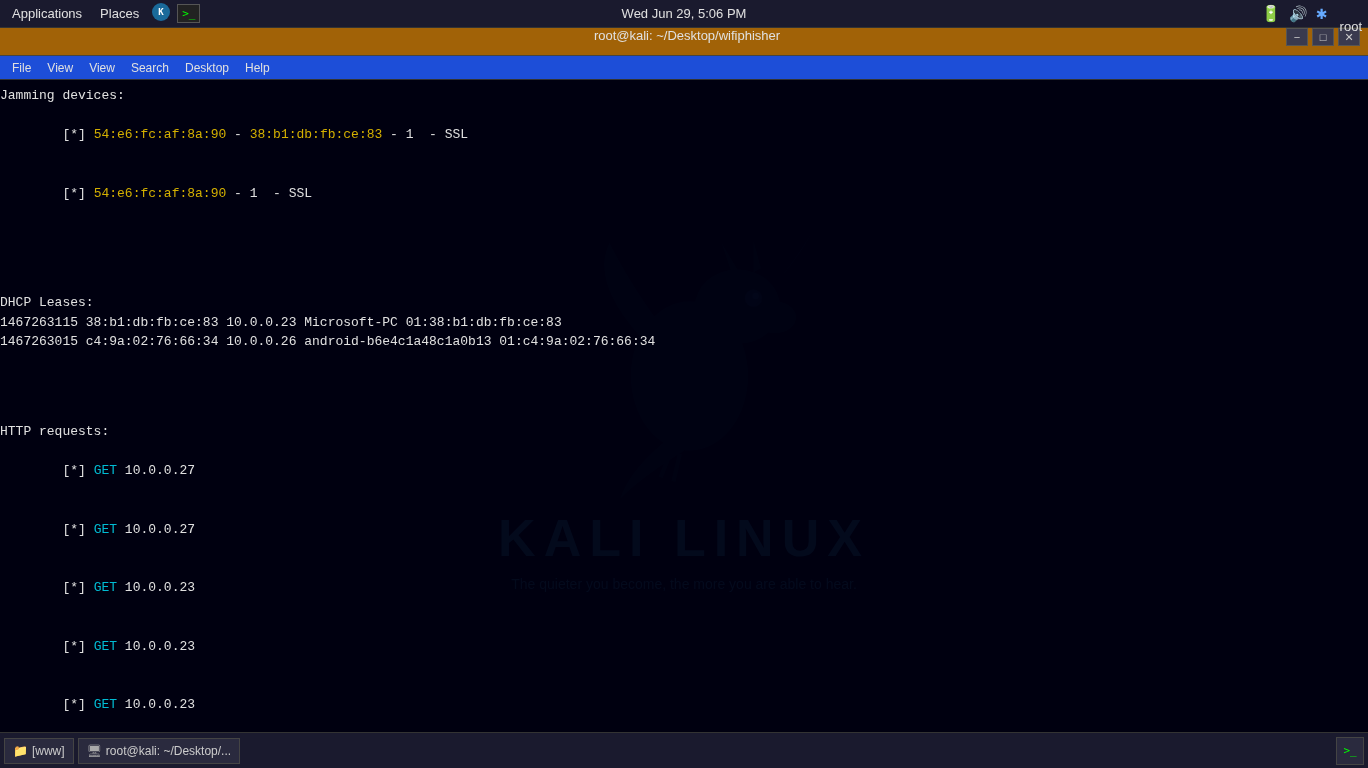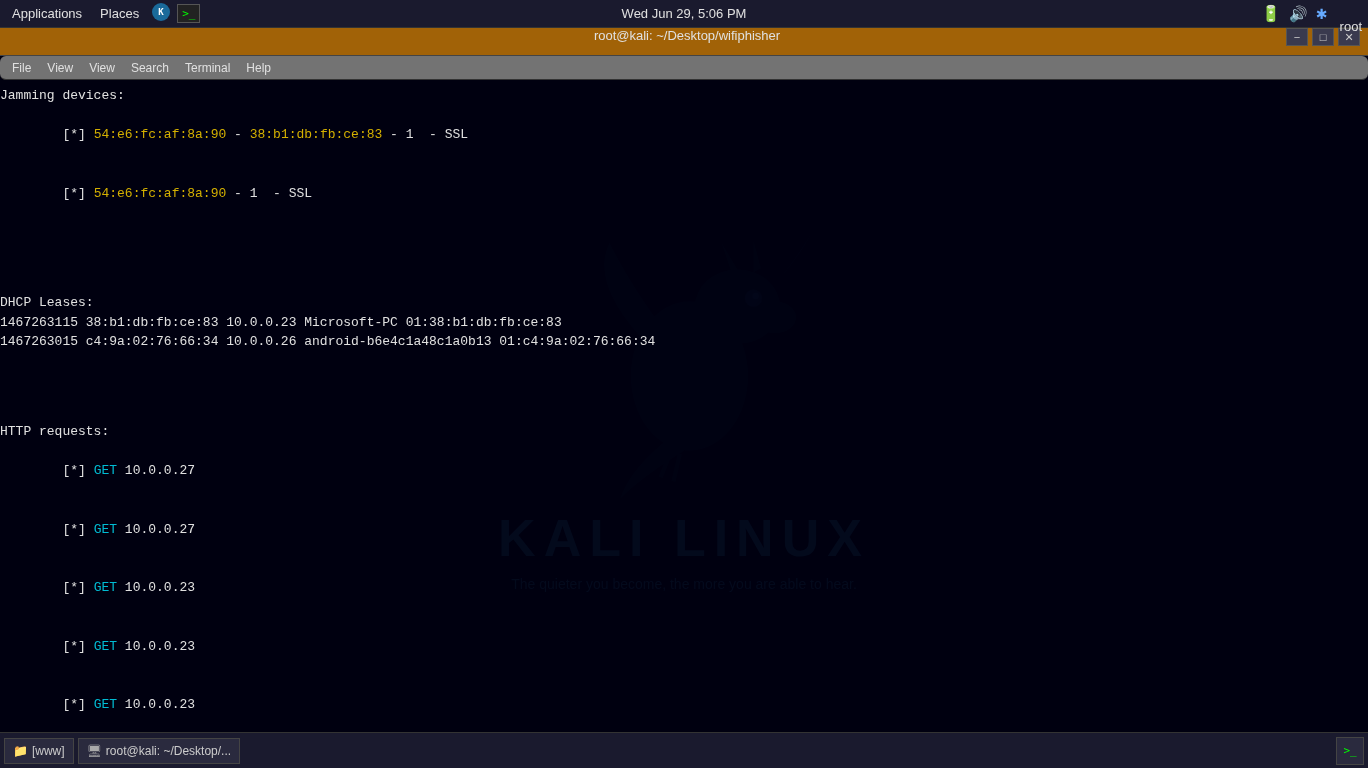--- a/index.html
+++ b/index.html
@@ -96,27 +96,26 @@
       font-size: 11px;
       display: flex;
       align-items: center;
       justify-content: center;
       cursor: pointer;
       font-family: sans-serif;
     }
 
     
     #terminal-menubar {
-      background: #737373;
+      background: #1d4ed8;
       height: 24px;
       display: flex;
       align-items: center;
       padding: 0 4px;
       border-bottom: 1px solid #333;
-      border-radius: 6px;
     }
     .term-menu {
       color: #e0e0e0;
       font-family: sans-serif;
       font-size: 12px;
       padding: 2px 8px;
       cursor: pointer;
     }
 
     
@@ -269,21 +268,21 @@
       <div class="win-btn">□</div>
       <div class="win-btn close">✕</div>
     </div>
   </div>
 
   <div id="terminal-menubar">
     <span class="term-menu">File</span>
     <span class="term-menu">View</span>
     <span class="term-menu">View</span>
     <span class="term-menu">Search</span>
-    <span class="term-menu">Terminal</span>
+    <span class="term-menu">Desktop</span>
     <span class="term-menu">Help</span>
   </div>
 
   <div id="terminal-content">
 
     <div id="kali-watermark">
 
       <svg id="kali-dragon-svg" viewBox="0 0 300 260" fill="none" xmlns="http://www.w3.org/2000/svg">
 
         <g opacity="0.6" fill="#1a4a6e">

